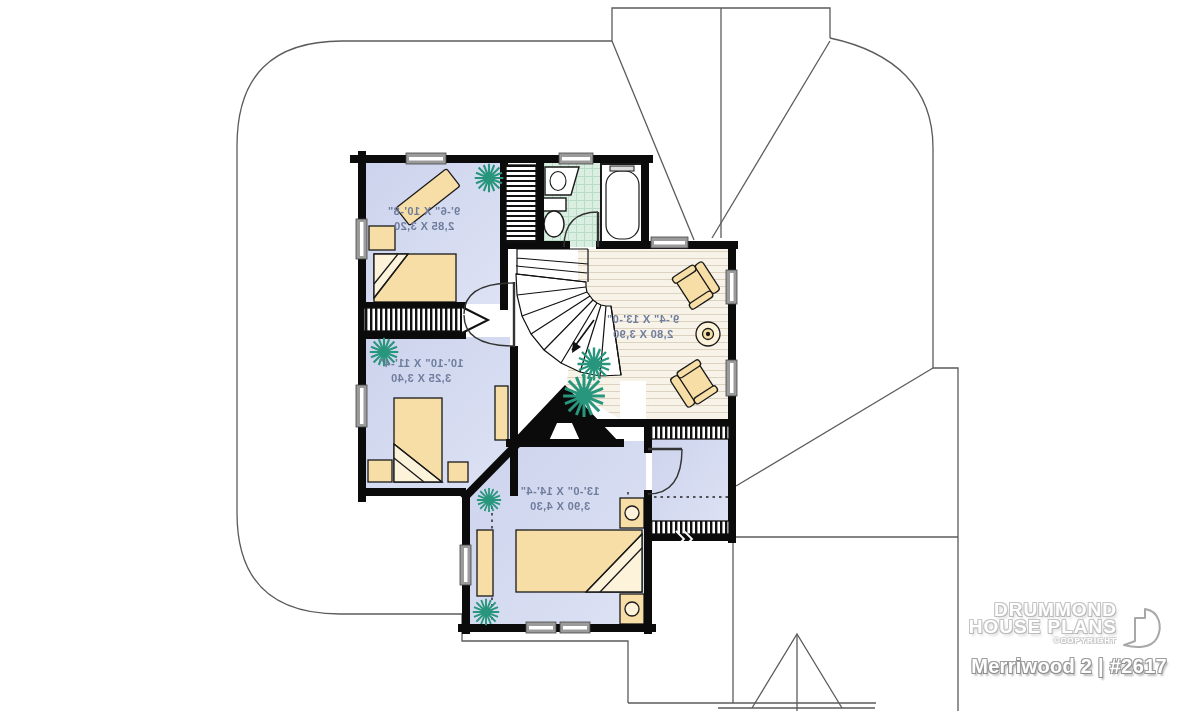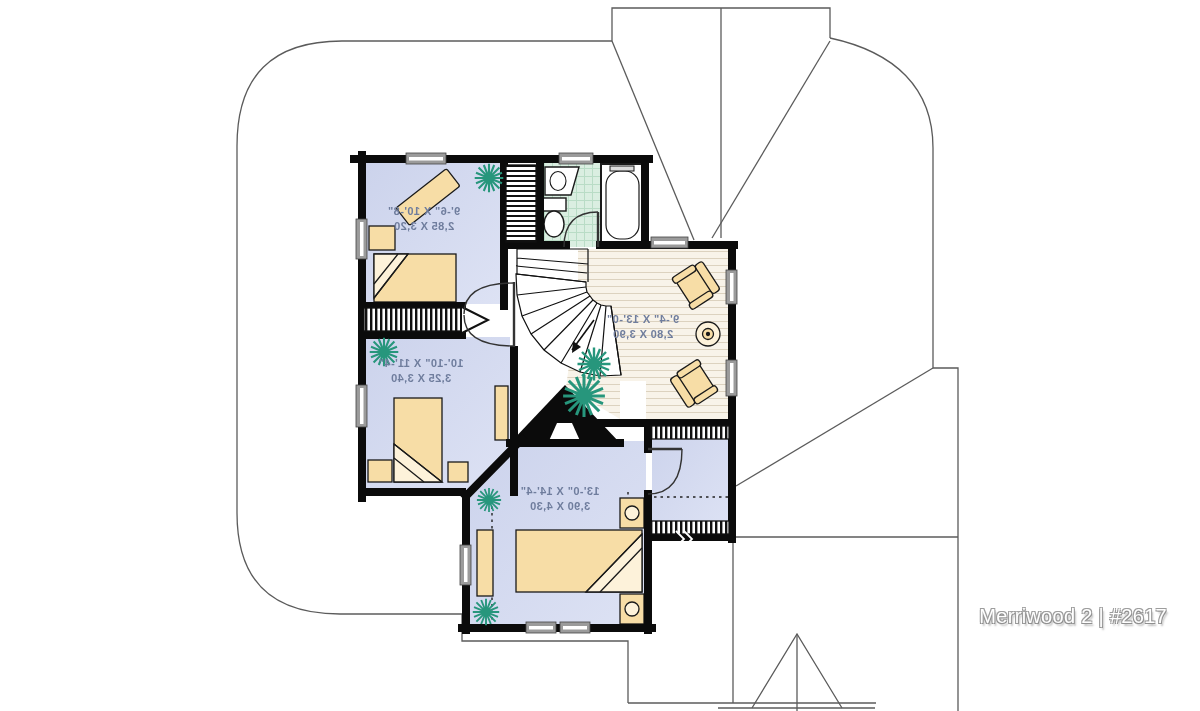--- a/index.html
+++ b/index.html
@@ -13,21 +13,21 @@
     letter-spacing:.4px;line-height:15px;white-space:nowrap;}
 
   
   #title-block{position:absolute;right:33px;top:601px;text-align:right;}
   .brand-row{display:flex;align-items:flex-start;justify-content:flex-end;gap:4px;}
   .brand-lines{text-align:right;}
   .brand{font-size:19px;font-weight:700;letter-spacing:1px;line-height:17px;color:#fff;
     text-shadow:-1px -1px 0 #c6c6c6,1px -1px 0 #c6c6c6,-1px 1px 0 #bdbdbd,1px 1px 0 #b5b5b5,2px 3px 3px #dcdcdc;}
   .copyright{font-size:8px;font-weight:700;letter-spacing:1px;color:#fff;margin-top:1px;
     text-shadow:-1px -1px 0 #cfcfcf,1px -1px 0 #cfcfcf,-1px 1px 0 #c6c6c6,1px 1px 0 #c6c6c6;}
-  .plan-title{font-size:20px;font-weight:400;color:#fff;margin-top:4px;letter-spacing:.3px;
+  .plan-title{font-size:20px;font-weight:700;color:#fff;margin-top:4px;letter-spacing:.3px;
     text-shadow:-1px -1px 0 #9d9d9d,1px -1px 0 #9d9d9d,-1px 1px 0 #8f8f8f,1px 1px 0 #8f8f8f,2px 3px 2px #bdbdbd;}
 </style>
 </head>
 <body>
 
 <div id="stage">
 
   <svg id="plan-svg" width="1200" height="711" viewBox="0 0 1200 711">
     <defs>
       <pattern id="rodV" width="5" height="18" patternUnits="userSpaceOnUse">
@@ -252,16 +252,26 @@
   <div class="room-label" style="left:485px;top:484px">
     <div>13'-0" X 14'-4"</div>
     <div>3,90 X 4,30</div>
   </div>
   <div class="room-label" style="left:568px;top:312px">
     <div>9'-4" X 13'-0"</div>
     <div>2,80 X 3,90</div>
   </div>
 
   <div id="title-block">
+    <div class="brand-row">
+      <div class="brand-lines">
+        <div class="brand">DRUMMOND</div>
+        <div class="brand">HOUSE PLANS</div>
+        <div class="copyright">©COPYRIGHT</div>
+      </div>
+      <svg width="46" height="50" viewBox="0 0 46 50">
+        <path d="M3,44 C14,47 30,48 36,37 C42,25 38,10 24,8 L24,17 L14,17 L14,40 C10,42 6,43 3,44 Z" fill="#fff" stroke="#a8a8a8" stroke-width="2" stroke-linejoin="round"></path>
+      </svg>
+    </div>
     <div class="plan-title">Merriwood 2 | #2617</div>
   </div>
 
 </div>
 
 </body></html>

